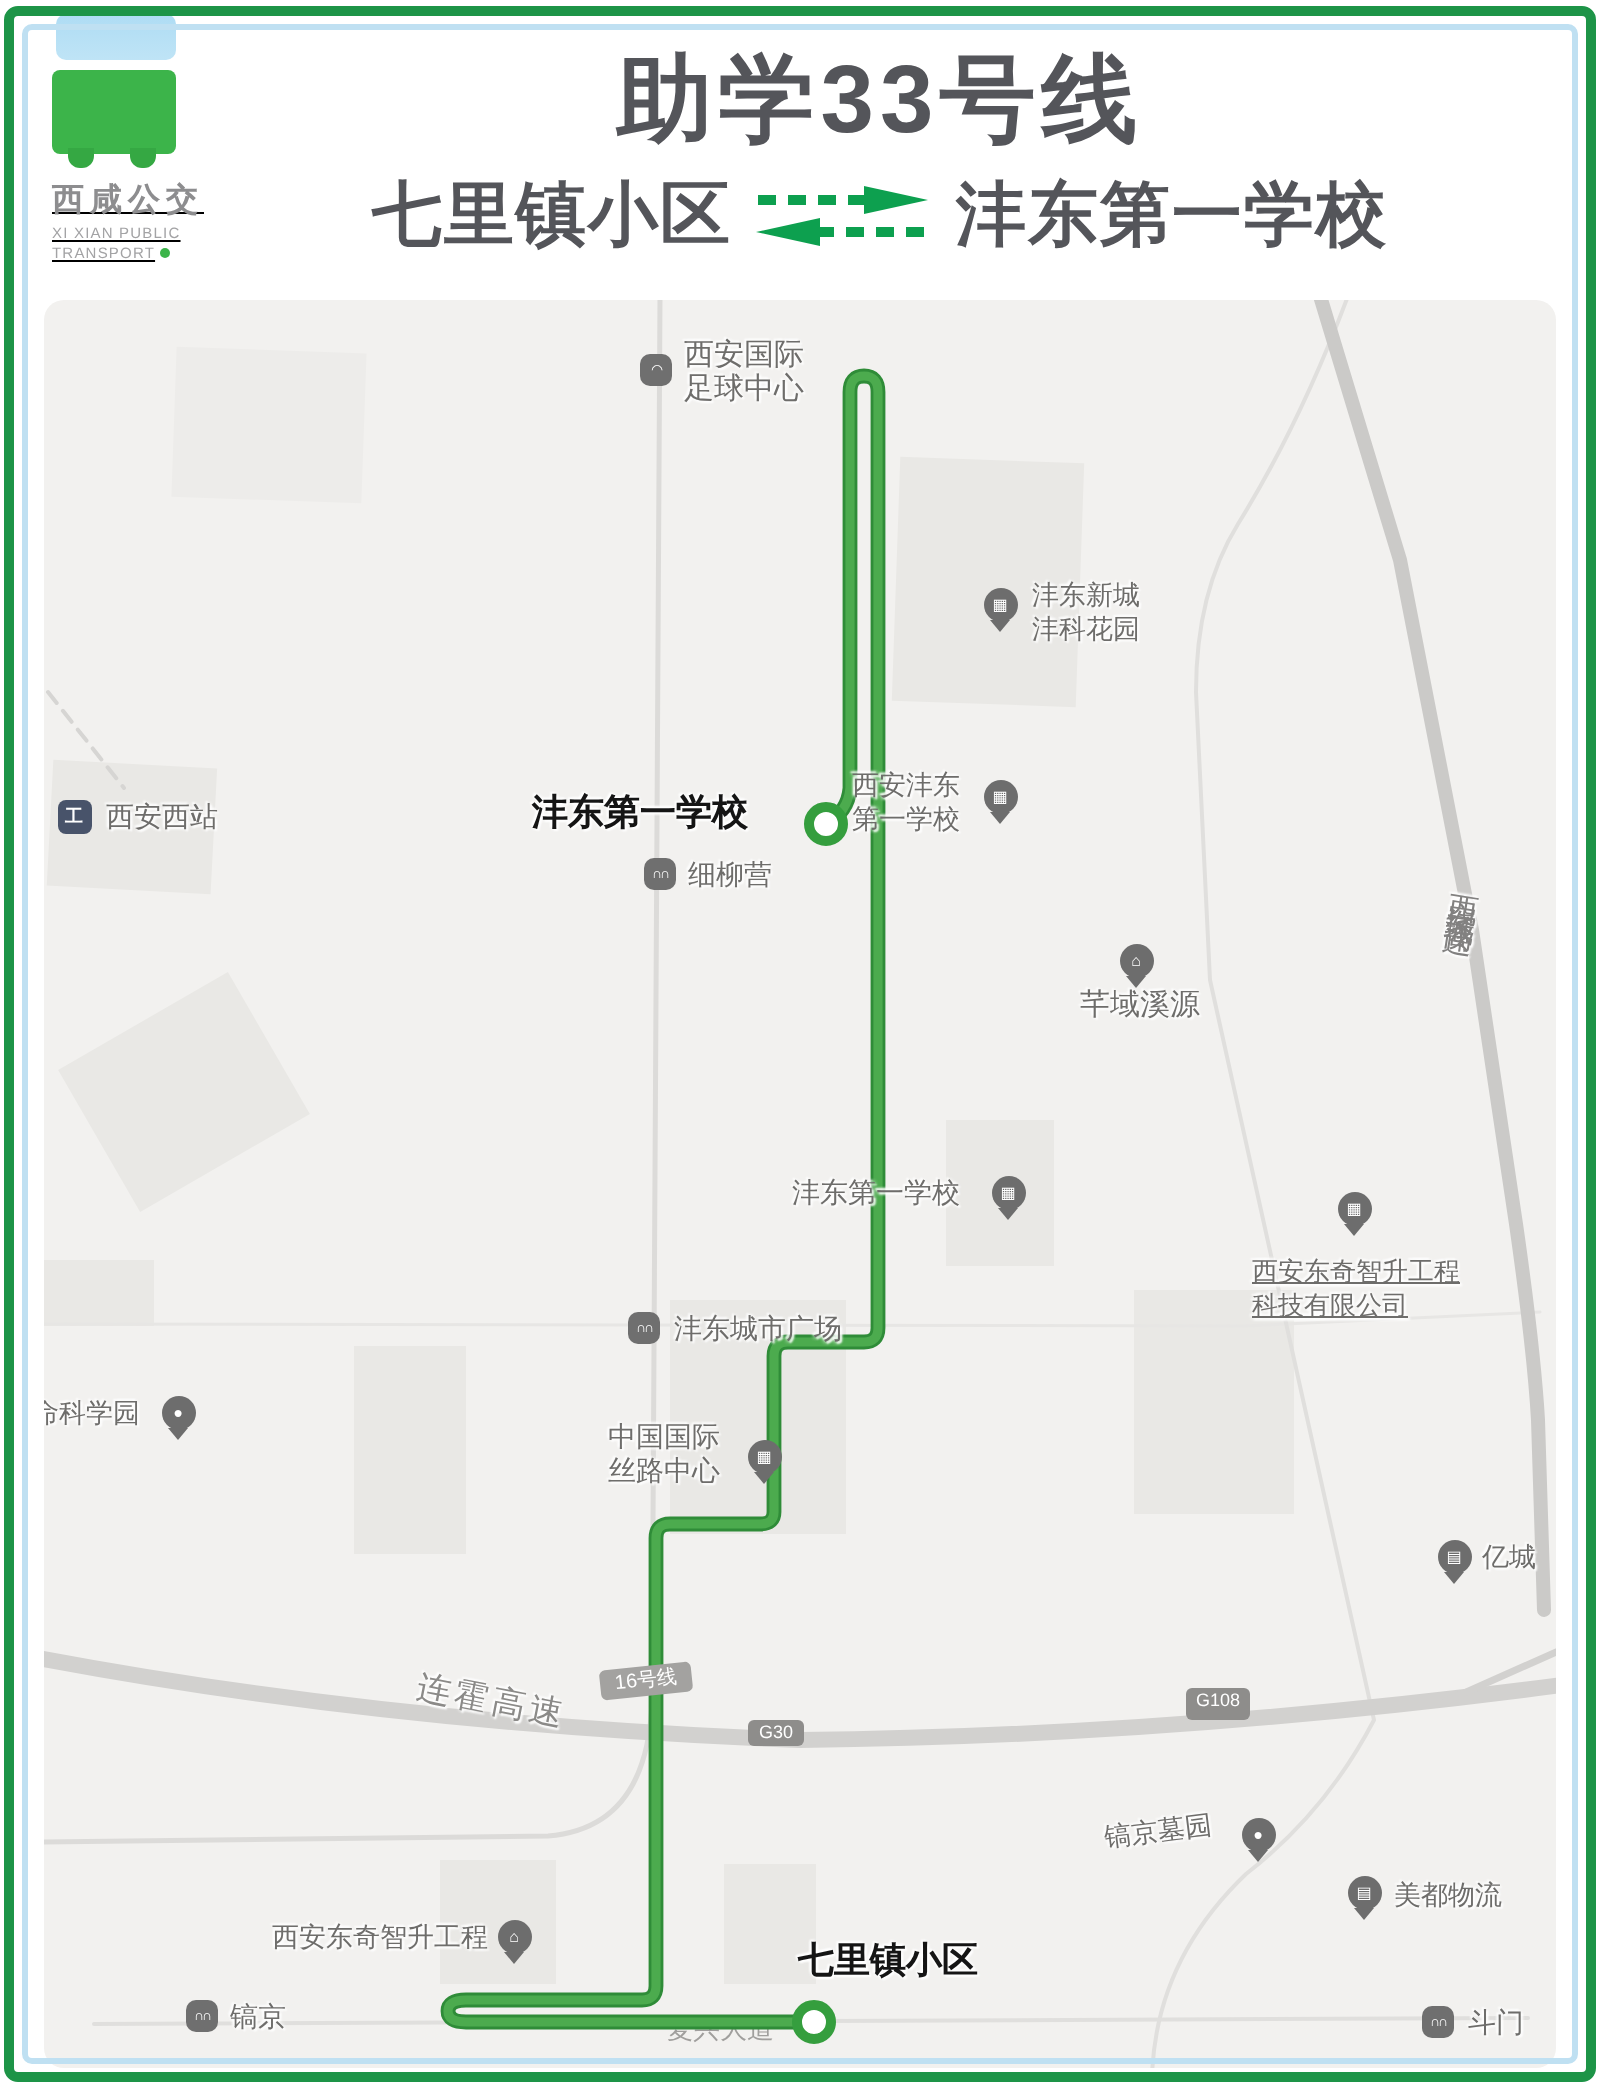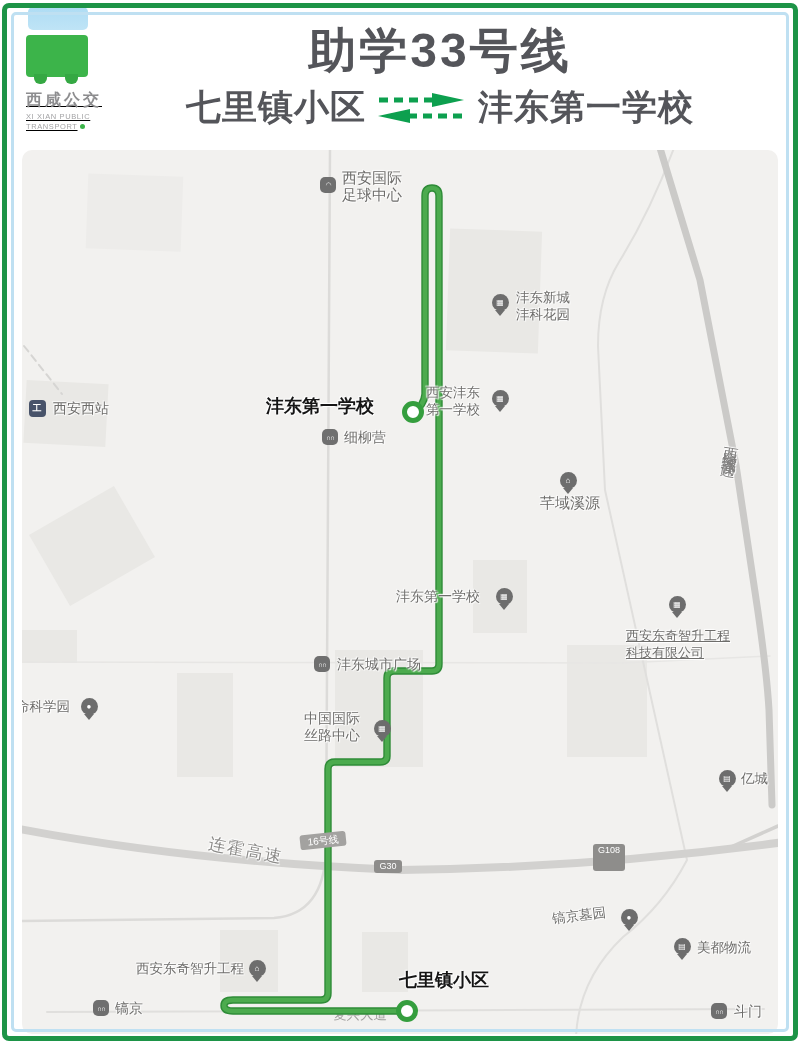--- a/index.html
+++ b/index.html
@@ -110,21 +110,21 @@
       <path d="M 391 262 Q 402 256 403 244 L 403 46 Q 403 38 410 38 Q 417 38 417 46 L 417 514 Q 417 521 410 521 L 372 521 Q 365 521 365 528 L 365 606 Q 365 612 358 612 L 313 612 Q 306 612 306 619 L 306 843 Q 306 850 299 850 L 211 850 Q 202 850 202 855.5 Q 202 861 211 861 L 385 861" stroke="#4cab4e" stroke-width="4.6"></path>
     </g>
     <circle cx="391" cy="262" r="8.5" fill="#fff" stroke="#359e3e" stroke-width="5"></circle>
     <circle cx="385" cy="861" r="8.5" fill="#fff" stroke="#359e3e" stroke-width="5"></circle>
   </svg>
 
   <div class="maplabel" style="left:186px;top:692px;font-size:17px;color:#8b8a88;transform:rotate(11deg);letter-spacing:2px;">连霍高速</div>
   <div class="maplabel vert" style="left:702px;top:286px;font-size:15px;color:#828180;transform:rotate(9deg);">西安绕城高速</div>
   <div class="badge light" style="left:278px;top:683px;width:46px;height:15px;line-height:15px;transform:rotate(-6deg);">16号线</div>
   <div class="badge dark" style="left:352px;top:710px;width:28px;height:13px;line-height:13px;font-size:9px;">G30</div>
-  <div class="badge dark" style="left:571px;top:694px;width:32px;height:27px;line-height:13px;font-size:9px;">G108</div>
+  <div class="badge dark" style="left:571px;top:694px;width:32px;height:16px;line-height:13px;font-size:9px;">G108</div>
   <div id="poi-layer">
       <div class="icon tag" style="left: 298px; top: 27px;">◠</div>
       <div class="maplabel" style="left: 320px; top: 19px; font-size: 15px;">
         <div>西安国际</div>
         <div>足球中心</div>
       </div>
       <div class="icon pin" style="left: 469.5px; top: 143.5px;">▦</div>
       <div class="maplabel" style="left: 494px; top: 139px; font-size: 13.5px;">
         <div>沣东新城</div>
         <div>沣科花园</div>

